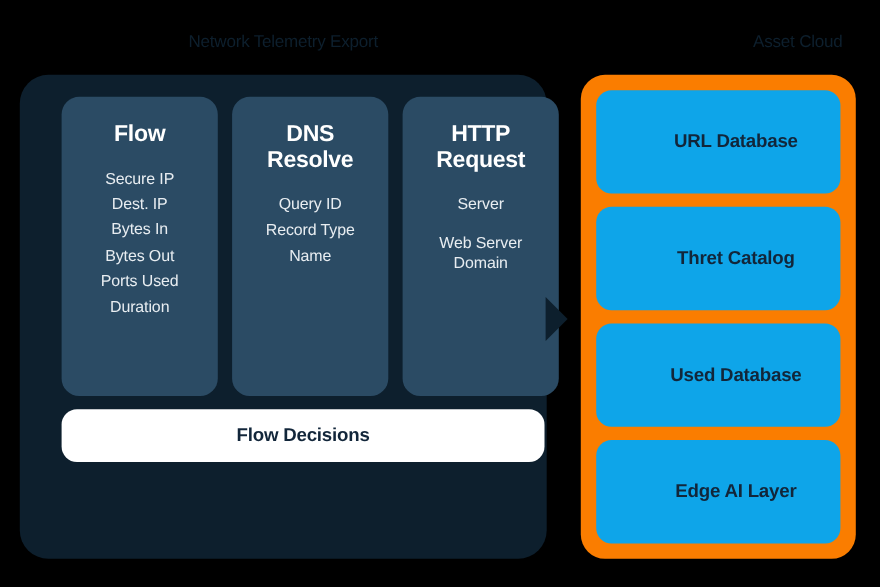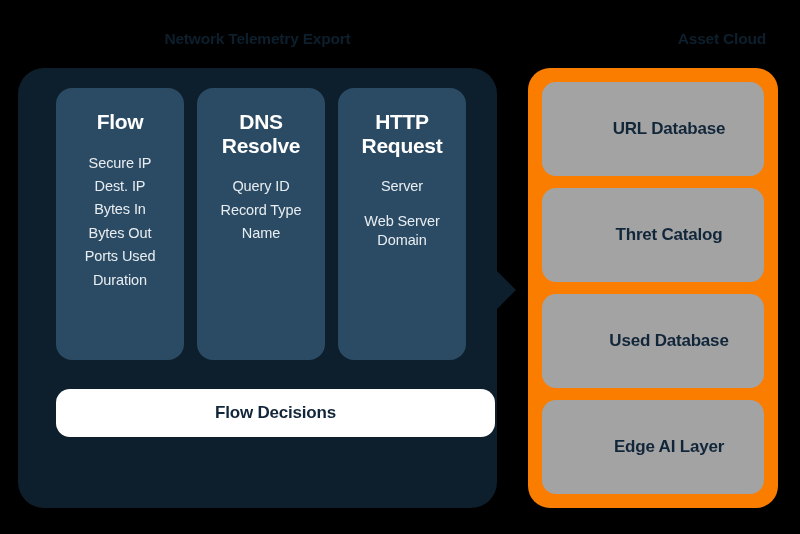--- a/index.html
+++ b/index.html
@@ -16,21 +16,21 @@
     position: relative;
     width: 800px;
     height: 534px;
     background: #000000;
   }
 
   
   .section-title {
     position: absolute;
     font-size: 15.5px;
-    font-weight: bold;
+    font-weight: normal;
     color: #0d1f2d;
     letter-spacing: -0.2px;
     text-align: center;
     white-space: nowrap;
   }
   #title-left  { left: 18px;  top: 30px; width: 479px; }
   #title-right { left: 516px; top: 30px; width: 250px; text-align: right; }
 
   
   #left-panel {
@@ -53,21 +53,21 @@
     border-top: 20px solid transparent;
     border-bottom: 20px solid transparent;
     border-left: 20px solid #0d1f2d;
   }
 
   
   #column-row {
     position: absolute;
     left: 38px;
     top: 20px;
-    width: 410px;
+    width: 452px;
     height: 272px;
     display: flex;
     gap: 13px;
   }
   .telemetry-card {
     flex: 1;
     background: #2b4b64;
     border-radius: 16px;
     padding: 22px 8px 0 8px;
     text-align: center;
@@ -98,21 +98,21 @@
     position: absolute;
     left: 38px;
     width: 439px;
     height: 48px;
     background: #ffffff;
     border-radius: 14px;
     display: flex;
     align-items: center;
     justify-content: center;
   }
-  #bar-flow-decisions { top: 321px; }
+  #bar-flow-decisions { top: 304px; }
   #bar-database-sync  { top: 368px; }
   .white-bar-label {
     font-size: 17px;
     font-weight: bold;
     color: #12263a;
     letter-spacing: -0.2px;
   }
 
   
   #right-panel {
@@ -123,21 +123,21 @@
     height: 440px;
     background: #fa7d00;
     border-radius: 22px;
     padding: 14px;
     display: flex;
     flex-direction: column;
     gap: 12px;
   }
   .asset-card {
     flex: 1;
-    background: #a3a3a3;
+    background: #0ea5e9;
     border-radius: 14px;
     display: flex;
     align-items: center;
     justify-content: center;
     padding-left: 32px;
   }
   .asset-card-label {
     font-size: 17px;
     font-weight: bold;
     color: #12263a;

